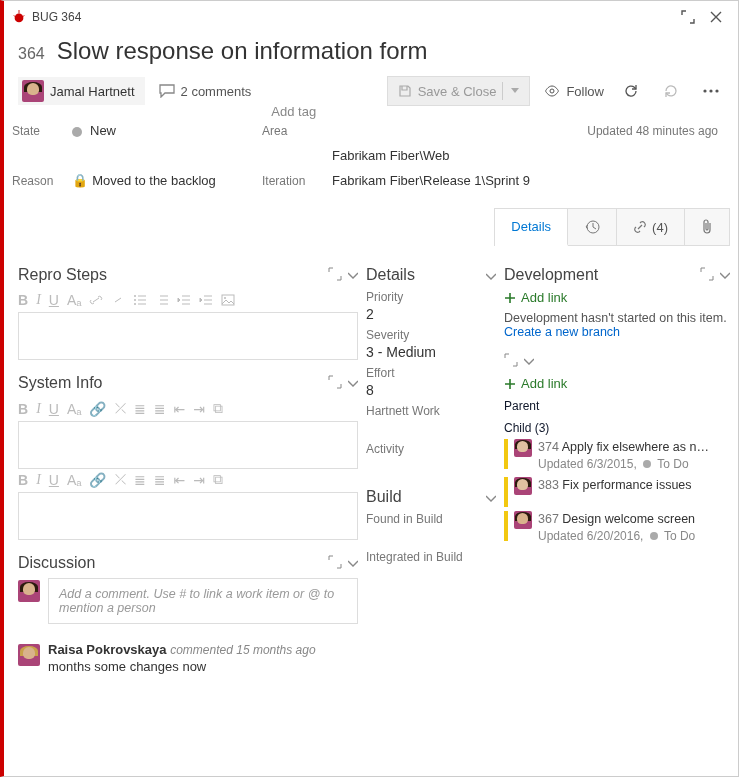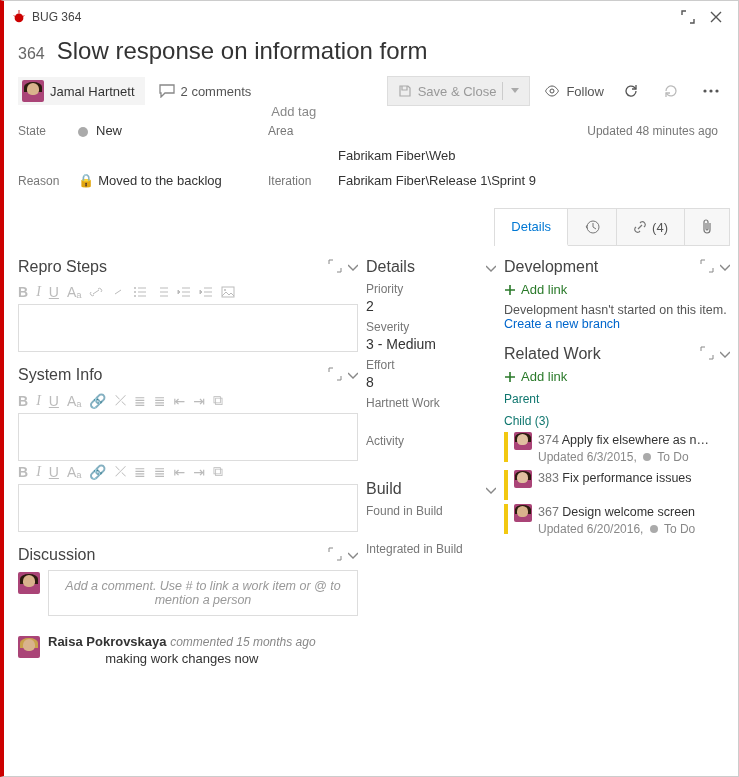--- a/index.html
+++ b/index.html
@@ -31,75 +31,75 @@
   .avatar.male::after { background:#e0c0a0; }
   .comments-link { display:flex; align-items:center; gap:6px; color:#555; cursor:pointer; }
   .add-tag { color:#888; cursor:pointer; padding:3px 6px;margin-top:40px; }
   .action-spacer { flex:1; }
   .save-btn { display:flex; align-items:center; gap:6px; background:#eee; color:#999; padding:5px 10px; border:1px solid #ddd; cursor:default; }
   .save-btn .caret { border-left:1px solid #ccc; padding-left:8px; height:18px; display:flex; align-items:center;}
   .follow { display:flex; align-items:center; gap:6px; cursor:pointer; color:#555; }
   .icon-btn { width:26px; height:26px; display:inline-flex; align-items:center; justify-content:center; cursor:pointer; color:#555; }
 
   
-  .meta { display:grid; grid-template-columns:60px 190px 70px auto; row-gap:10px; padding:14px 14px 10px 14px; align-items:center; font-size:13px; }
+  .meta { display:grid; grid-template-columns:60px 190px 70px auto; row-gap:10px; padding:14px 14px 10px 8px; align-items:center; font-size:13px; }
   .meta-label { color:#777; font-size:12px; }
   .state-dot { width:10px; height:10px; border-radius:50%; background:#aaa; display:inline-block; margin-right:8px; vertical-align:middle; }
   .updated { text-align:right; color:#777; font-size:12px; padding-right:6px;}
   .lock{color:#999; margin-right:4px;}
 
   
   .sidetabs-wrap{display:flex; justify-content:flex-end; padding-right:8px;}
   .sidetabs { display:flex; border:1px solid #ddd; height:38px;}
   .sidetab { padding:0 16px; display:flex; align-items:center; gap:5px; color:#555; border-right:1px solid #ddd; cursor:pointer; background:#f7f7f7;}
   .sidetab:last-child{border-right:none;}
   .sidetab.active { background:#fff; color:#0078d4; border-bottom:2px solid #fff; margin-bottom:-1px;}
 
   
   .columns { display:flex; padding:0 8px 0 14px; gap:8px; margin-top:12px;}
   .col-left { width:340px; }
   .col-mid { width:130px;}
   .col-right { flex:1; }
 
   .section-header { display:flex; align-items:center; margin:14px 0 6px 0; }
-  .section-header.first{margin-top:0;}
+  .section-header.first{margin-top:8px;}
   .section-title { font-size:16px; color:#444; flex:1; }
   .sec-icons { display:flex; gap:6px; color:#888;}
   .sec-icons span{cursor:pointer;}
   .caret-up svg{transform:rotate(180deg);}
 
   .rt-toolbar { display:flex; gap:8px; color:#bbb; font-size:14px; align-items:center; padding:2px 0 4px 0;}
   .rt-toolbar .b{font-weight:bold;}
   .rt-toolbar .i{font-style:italic; font-family:serif;}
   .rt-toolbar .u{text-decoration:underline;}
   .rt-toolbar svg{display:block;}
   .rt-box { border:1px solid #ddd; height:48px; background:#fff; }
 
   .field-label{color:#777; font-size:12px; margin-top:6px;}
   .field-value{color:#333; font-size:14px; margin-top:2px; margin-bottom:4px;}
 
   .addlink{color:#2a7a2a; display:flex; align-items:center; gap:5px; cursor:pointer; margin:4px 0;}
   .dev-text{color:#555; font-size:12.5px; margin-top:6px;}
   .link{color:#0066cc; cursor:pointer; font-size:12.5px;}
 
-  .rel-label{color:#0f766e; font-size:12px; margin-top:8px;}
+  .rel-label{color:#0f172a; font-size:12px; margin-top:8px;}
   .rel-item{display:flex; align-items:flex-start; gap:6px; margin-top:4px;}
   .bar-purple{width:4px; height:30px; background:#6a3aa3;}
   .bar-yellow{width:4px; height:30px; background:#f2c811;}
   .type-icon{width:16px;height:16px; background:#555; display:inline-block; margin-top:1px;}
   .type-icon.epic{background:#555;}
   .rel-body{font-size:12.5px; line-height:1.35;}
   .rel-id{color:#777;}
   .rel-title{color:#333;}
   .rel-sub{color:#888; font-size:12px;}
   .st-dot{width:8px;height:8px;border-radius:50%;background:#aaa;display:inline-block;margin:0 3px;}
   .st-dot.blue{background:#0078d4;}
 
   .discussion-box{border:1px solid #ddd; padding:8px 10px; color:#999; font-style:italic; font-size:12.5px; min-height:46px;}
-  .disc-row{display:flex; gap:8px; align-items:flex-start; margin-top:6px;text-align:center;}
+  .disc-row{display:flex; gap:8px; align-items:flex-start; margin-top:6px;}
   .disc-avatar{margin-top:2px;}
   .comment-meta{font-size:13px;}
   .comment-meta .who{font-weight:600; color:#333;}
   .comment-meta .when{font-style:italic; color:#888; font-size:12px;}
   .comment-text{color:#333; font-size:13px; margin-top:2px;}
 </style>
 </head>
 <body>
 
 <div class="frame">
@@ -345,21 +345,21 @@
         <span class="avatar disc-avatar"></span>
         <div class="discussion-box" style="flex:1;">Add a comment. Use # to link a work item or @ to mention a person</div>
       </div>
       <div class="disc-row" style="margin-top:18px;">
         <span class="avatar blonde disc-avatar"></span>
         <div>
           <div class="comment-meta">
             <span class="who">Raisa Pokrovskaya</span>
             <span class="when"><span>commented</span> <span>15 months ago</span></span>
           </div>
-          <div class="comment-text">making work changes now</div>
+          <div class="comment-text">months some changes now</div>
         </div>
       </div>
     </div>
 
     <div class="col-mid">
       <div class="section-header first">
         <span class="section-title">Details</span>
         <span class="sec-icons">
             <span class="caret-up"><svg width="10" height="8" viewBox="0 0 10 8">
                 <path d="M0 6l5-5 5 5" stroke="#888" fill="none" stroke-width="1.4"></path>
@@ -406,21 +406,20 @@
       <div class="addlink">
         <svg width="12" height="12" viewBox="0 0 12 12">
             <path d="M6 1v10M1 6h10" stroke="#2a7a2a" stroke-width="1.6"></path>
           </svg>
         <span>Add link</span>
       </div>
       <div class="dev-text">Development hasn't started on this item.</div>
       <div class="link">Create a new branch</div>
 
       <div class="section-header">
-        <span class="section-title">Related Work</span>
         <span class="sec-icons">
           <span><svg width="14" height="14" viewBox="0 0 14 14">
                 <path d="M1 5V1h4M13 9v4H9" stroke="#888" fill="none"></path>
               </svg></span>
           <span class="caret-up"><svg width="10" height="8" viewBox="0 0 10 8">
                 <path d="M0 6l5-5 5 5" stroke="#888" fill="none" stroke-width="1.4"></path>
               </svg></span>
         </span>
       </div>
       <div class="addlink">

